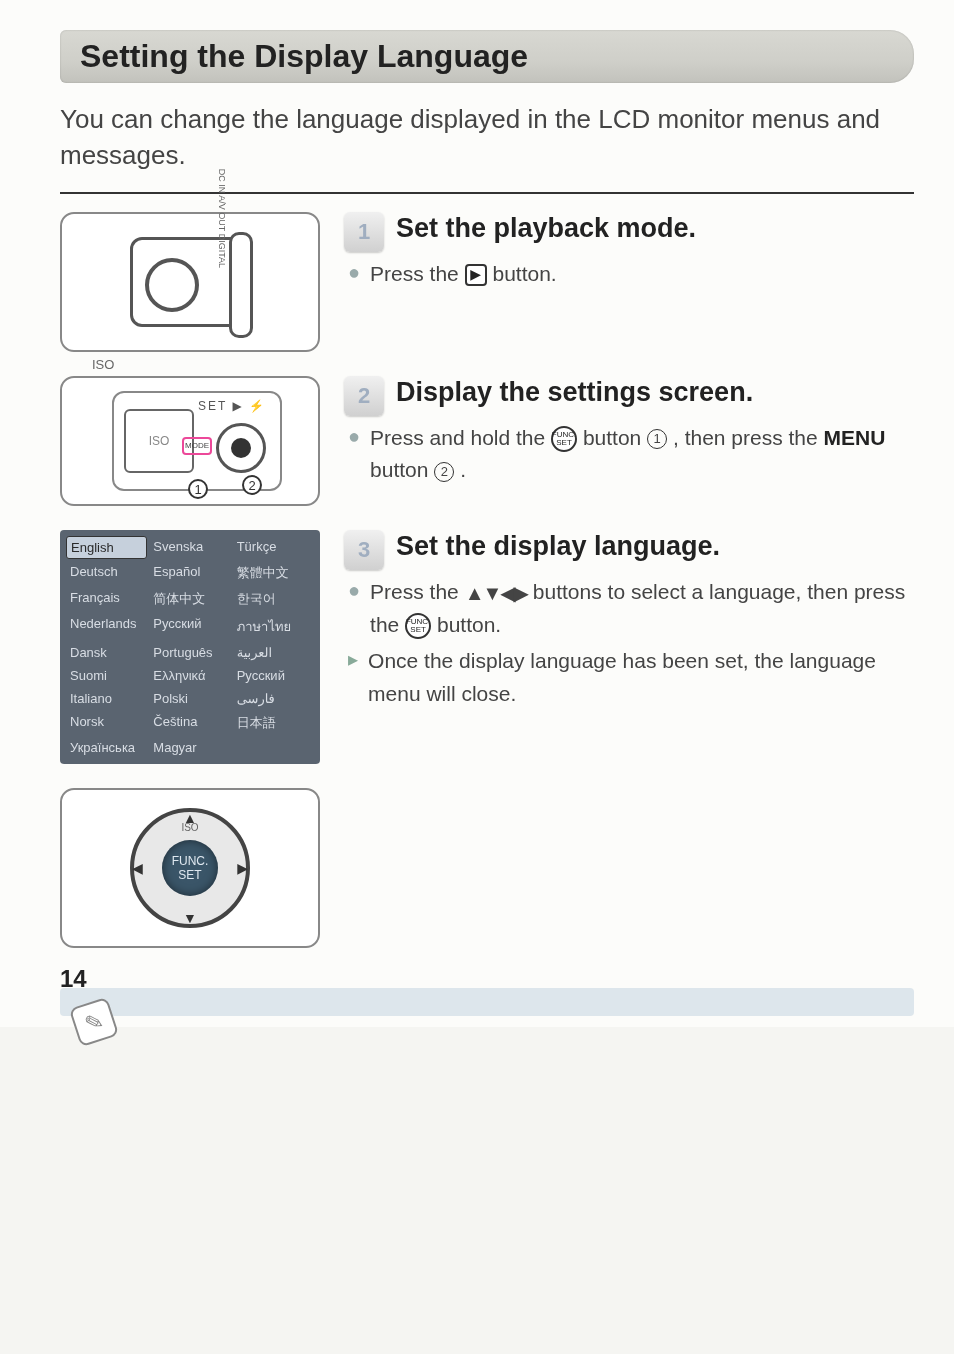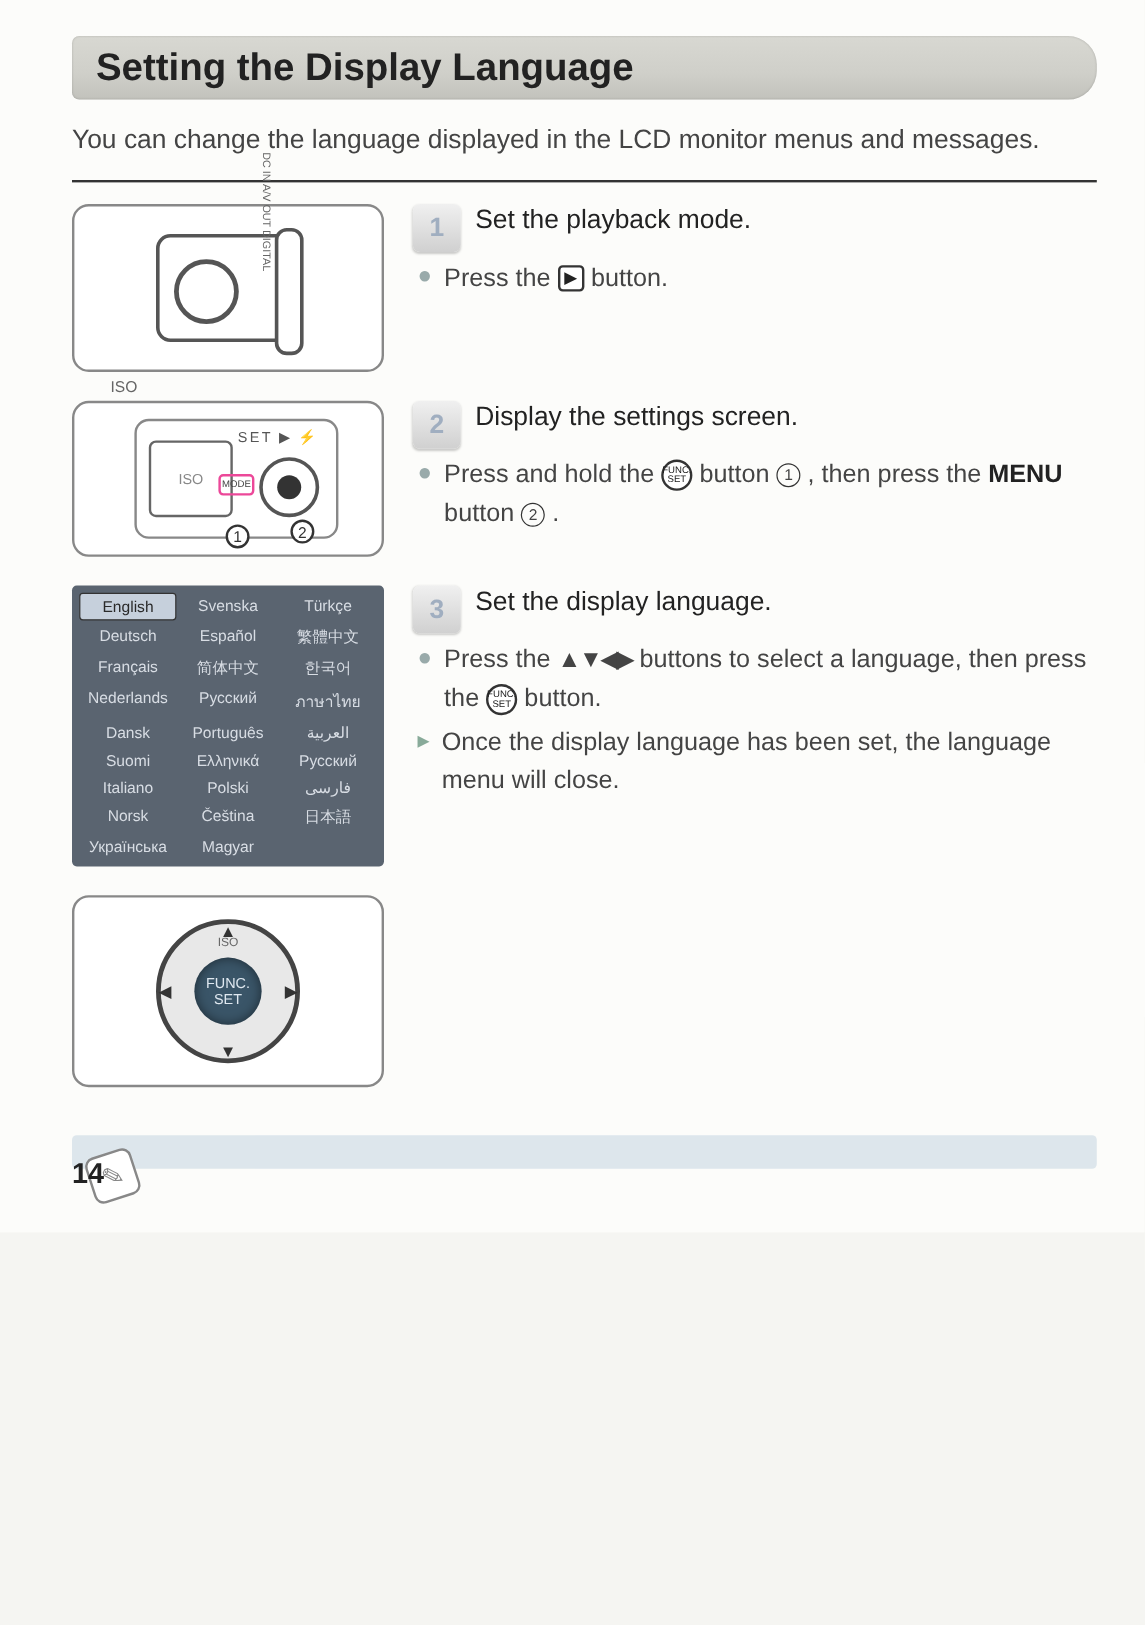--- a/index.html
+++ b/index.html
@@ -6,37 +6,37 @@
   html, body { width: 954px; height: 1354px; background: #f5f5f2; font-family: Arial, Helvetica, sans-serif; color: #333; }
   .page { width: 954px; height: 1027px; padding: 30px 40px 30px 60px; position: relative; background: #fcfcfa; }
   .title-bar {
     background: linear-gradient(to bottom, #d8d8d2 0%, #cfcfc9 60%, #c2c2bc 100%);
     border-radius: 6px 24px 24px 6px;
     padding: 8px 20px;
     margin-bottom: 18px;
     box-shadow: inset 0 0 2px rgba(0,0,0,0.2);
   }
   .title-bar h1 { font-size: 32px; font-weight: 800; color: #222; }
-  .intro { font-size: 22px; color: #444; margin-bottom: 18px; line-height: 1.4; }
+  .intro { font-size: 26px; color: #444; margin-bottom: 18px; line-height: 1.4; }
   hr.rule { border: none; border-top: 2px solid #333; margin-bottom: 18px; }
 
   .step-row { display: flex; gap: 24px; margin-bottom: 24px; }
   .step-illus { width: 260px; flex: 0 0 260px; border-radius: 16px; }
   .step-text { flex: 1; }
 
   .step-heading { display:flex; align-items:flex-start; gap:12px; margin-bottom:6px; }
   .step-num {
     width: 40px; height: 40px; flex: 0 0 40px;
     background: linear-gradient(#f0f0f0,#d0d0d0);
     border-radius: 6px;
     display:flex; align-items:center; justify-content:center;
     color:#a0aec0; font-size:22px; font-weight:bold;
     box-shadow: 0 1px 2px rgba(0,0,0,0.2);
   }
-  .step-title { font-size: 22px; font-weight: 400; color: #222; line-height:1.2; }
+  .step-title { font-size: 27px; font-weight: 700; color: #222; line-height:1.2; }
   .step-body { font-size: 21px; color: #444; line-height: 1.55; padding-left: 4px; }
   .step-body .bullet { display:flex; gap:10px; margin-bottom:4px; }
   .step-body .dot { color:#9aa; font-size:20px; line-height:1.4; flex:0 0 auto; }
   .step-body .arrow { color:#8a9; font-size:20px; line-height:1.4; flex:0 0 auto; }
   .bold { font-weight: 700; color:#222; }
 
   
   .illus-frame {
     border: 2px solid #888; border-radius: 14px; padding: 8px;
     background: #fff; display:flex; align-items:center; justify-content:center;
@@ -57,21 +57,21 @@
   .callout { position:absolute; width:20px; height:20px; border:2px solid #333; border-radius:50%; font-size:13px; text-align:center; line-height:17px; background:#fff; }
   .callout.c1 { left:74px; bottom:-10px; }
   .callout.c2 { right:18px; bottom:-6px; }
 
   
   .lang-menu {
     width: 260px; background:#5a6470; padding:6px; border-radius:4px;
     display:grid; grid-template-columns: repeat(3, 1fr); gap:2px;
     font-size:13px; color:#d8dde4;
   }
-  .lang-menu .cell { padding:3px 4px; text-align:center; white-space:nowrap; overflow:hidden; }
+  .lang-menu .cell { padding:3px 4px; white-space:nowrap; overflow:hidden; }
   .lang-menu .sel { background:#c6d0dc; color:#2a2a2a; border:1px solid #333; border-radius:3px; }
 
   
   .dial-frame { border:2px solid #888; border-radius:14px; width:260px; height:160px; display:flex; align-items:center; justify-content:center; background:#fff; }
   .dial-outer { width:120px; height:120px; border:4px solid #444; border-radius:50%; position:relative; background:#e8e8e8; }
   .dial-inner { position:absolute; left:50%; top:50%; width:56px; height:56px; margin:-28px 0 0 -28px; border-radius:50%; background:#3a5568; color:#dfe8f0; font-size:12px; display:flex; flex-direction:column; align-items:center; justify-content:center; box-shadow: inset 0 0 10px rgba(0,0,0,0.5); }
   .dial-tri { position:absolute; font-size:14px; color:#333; }
   .dial-tri.up { left:50%; top:-2px; transform:translateX(-50%); }
   .dial-tri.dn { left:50%; bottom:-2px; transform:translateX(-50%); }
   .dial-tri.lf { left:-2px; top:50%; transform:translateY(-50%); }

